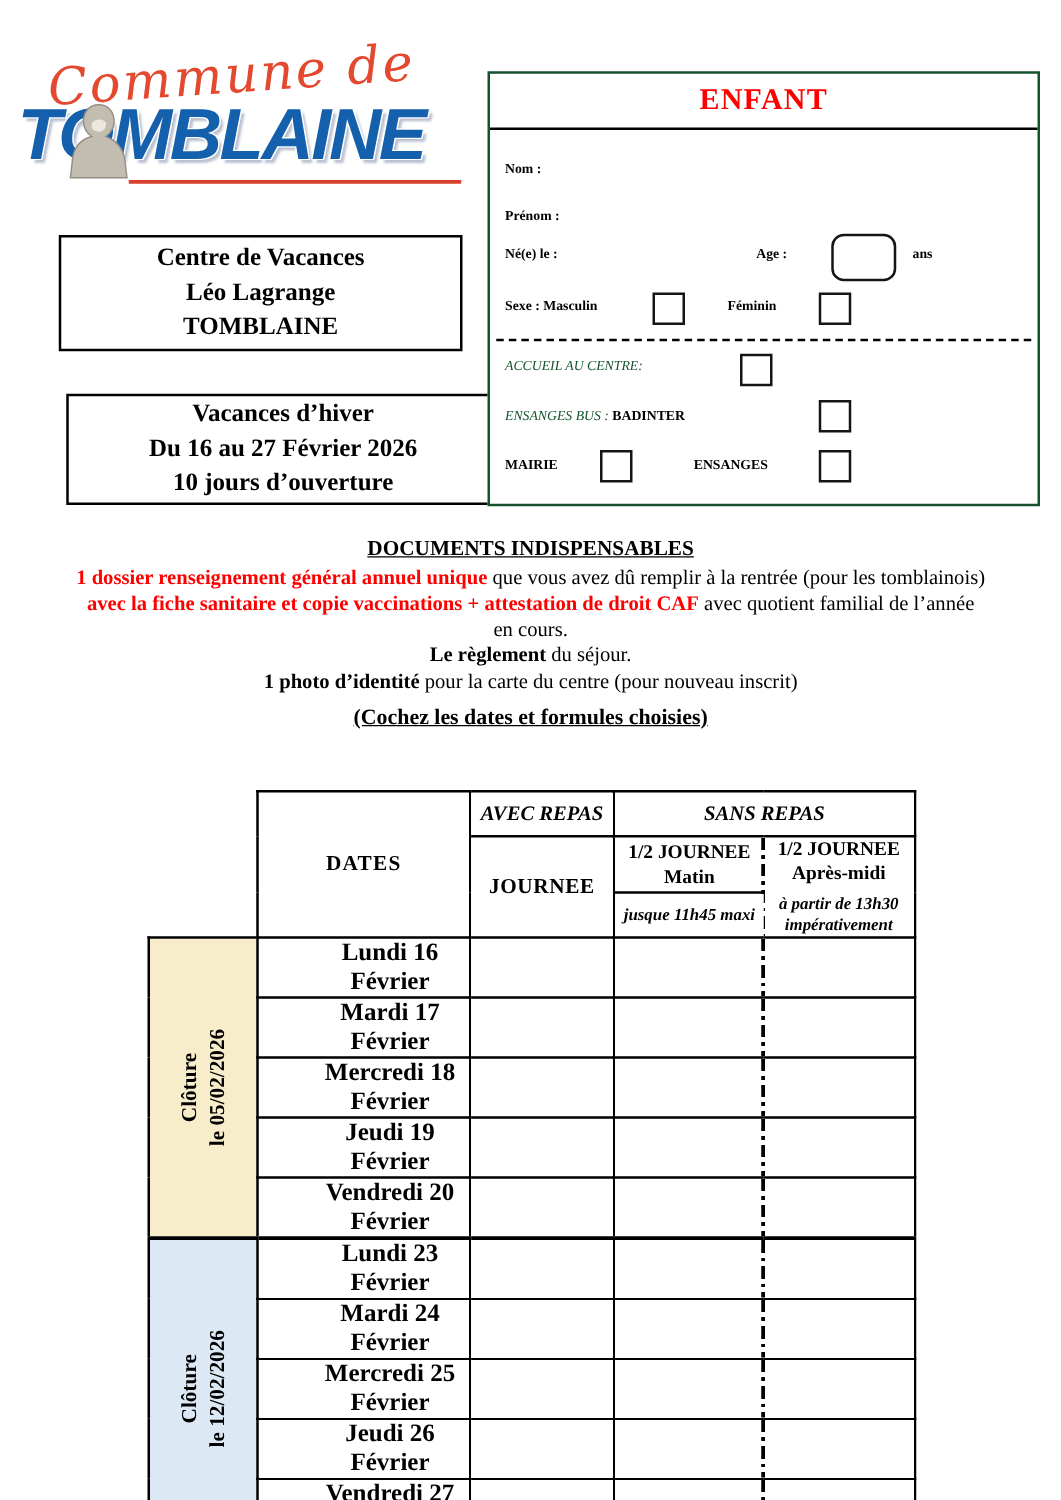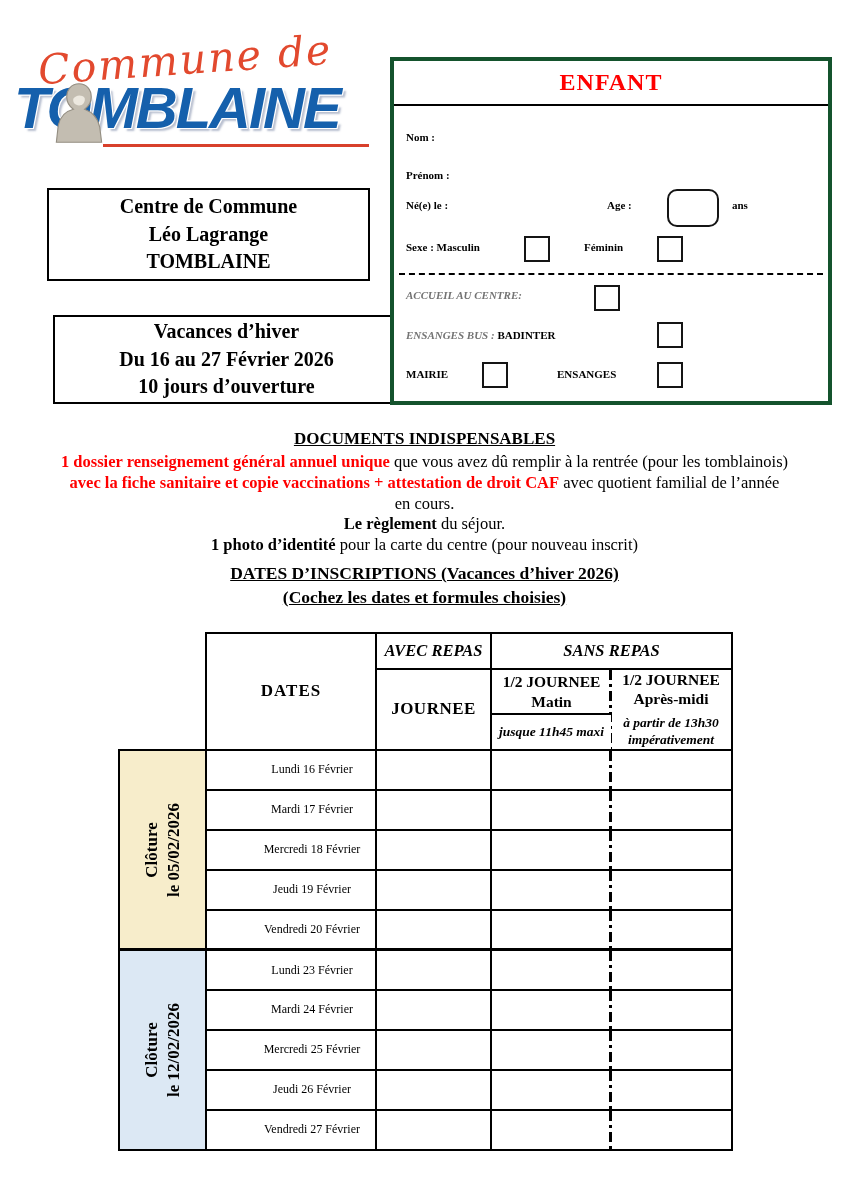--- a/index.html
+++ b/index.html
@@ -33,25 +33,25 @@
   
   .black-box {
     position:absolute; border:2px solid #000; background:#fff;
     display:flex; flex-direction:column; justify-content:center;
     text-align:center; font-weight:bold; font-size:20px; line-height:1.38;
   }
   .box-centre { left:47px; top:188px; width:323px; height:93px; }
   .box-period { left:53px; top:315px; width:347px; height:89px; }
 
   
-  .enfant-box { position:absolute; left:390px; top:57px; width:442px; height:348px; border:4px solid #14532d; background:#fff; }
+  .enfant-box { position:absolute; left:390px; top:57px; width:442px; height:348px; border:2px solid #14532d; background:#fff; }
   .enfant-header { height:45px; border-bottom:2px solid #000; display:flex; align-items:center; justify-content:center; }
   .enfant-title { color:#FF0000; font-weight:bold; font-size:24px; letter-spacing:1px; }
   .efield { position:absolute; font-weight:bold; font-size:11px; white-space:nowrap; }
-  .red-italic { color:#737373; font-style:italic; font-weight:bold; }
+  .red-italic { color:#14532d; font-style:italic; font-weight:normal; }
   .chk { position:absolute; width:26px; height:26px; border:2.5px solid #151515; background:#fff; }
   .age-box { position:absolute; left:273px; top:128px; width:52px; height:38px; border:2.5px solid #151515; border-radius:10px; background:#fff; }
   .dash-sep { position:absolute; left:5px; right:5px; top:212px; border-top:2px dashed #000; }
 
   
   .docs { position:absolute; left:60px; top:429px; width:729px; text-align:center; }
   .docs-title { font-weight:bold; font-size:17px; text-decoration:underline; margin-bottom:3px; }
   .docs p { font-size:16.5px; line-height:1.26; }
   .redbold { color:#FF0000; font-weight:bold;margin-top:48px; }
   .b { font-weight:bold; }
@@ -71,21 +71,21 @@
   td { border:2px solid #000; position:relative; text-align:center; vertical-align:middle; background:#fff; }
   td.spacer { border:none; background:transparent; }
   tr.hr1 td { height:36px; }
   tr.hr2 td { height:42px; }
   tr.hr3 td { height:33px; }
   tr.drow td { height:40px; }
   .h-ital { font-style:italic; font-weight:bold; font-size:16.5px; }
   .h-bold { font-weight:bold; font-size:17px; letter-spacing:1px; }
   .h-half { font-weight:bold; font-size:15.5px; line-height:1.25; }
   .h-note { font-weight:bold; font-style:italic; font-size:13.5px; line-height:1.3; }
-  .date-cell { font-weight:normal; font-size:12px;padding-left:42px; }
+  .date-cell { font-weight:bold; font-size:20px;padding-left:42px; }
   td.cloture { padding:0; }
   td.cream { background:#F7EDCB; }
   td.lblue { background:#DCE8F4; }
   .rot {
     position:absolute; left:50%; top:50%; width:195px;
     transform:translate(-50%,-50%) rotate(-90deg);
     text-align:center; font-weight:bold; font-size:17px; line-height:1.3;
   }
   tr.wk2-first td { border-top:3px solid #000; }
   
@@ -106,21 +106,21 @@
     <svg viewBox="0 0 60 70" width="58" height="66">
       <path fill="#c3bdb1" stroke="#948e82" stroke-width="1.2" d="M30 4 C38 4 43 10 43 18 C43 24 40 28 36 31 C44 34 50 40 52 50 L54 66 L6 66 L8 48 C10 39 16 33 24 31 C20 28 17 24 17 18 C17 10 22 4 30 4 Z"></path>
       <path fill="#ece8df" d="M24 20 C26 16 33 15 36 19 C37 23 34 27 30 27 C26 27 23 24 24 20 Z"></path>
     </svg>
   </div>
   <div class="logo-script">Commune de</div>
   <div class="logo-underline"></div>
 </div>
 
 <div class="black-box box-centre">
-  <div>Centre de Commune</div>
+  <div>Centre de Vacances</div>
   <div>Léo Lagrange</div>
   <div>TOMBLAINE</div>
 </div>
 
 <div class="black-box box-period">
   <div>Vacances d’hiver</div>
   <div>Du 16 au 27 Février 2026</div>
   <div>10 jours d’ouverture</div>
 </div>
 
@@ -160,21 +160,20 @@
 </div>
 
 <div class="docs">
   <div class="docs-title">DOCUMENTS INDISPENSABLES</div>
   <p><span class="redbold">1 dossier renseignement général annuel unique</span><span> que vous avez dû remplir à la rentrée (pour les tomblainois) </span><span class="redbold">avec la fiche sanitaire et copie vaccinations + attestation de droit CAF</span><span> avec quotient familial de l’année en cours.</span></p>
   <p><span class="b">Le règlement</span><span> du séjour.</span></p>
   <p><span class="b">1 photo d’identité</span><span> pour la carte du centre (pour nouveau inscrit)</span></p>
 </div>
 
 <div class="insc">
-  <div>DATES D’INSCRIPTIONS (Vacances d’hiver 2026)</div>
   <div>(Cochez les dates et formules choisies)</div>
 </div>
 
 <div class="grid-wrap">
 <table>
   <colgroup>
     <col class="c-clot">
         <col class="c-date">
         <col class="c-jour">
         <col class="c-matin">

